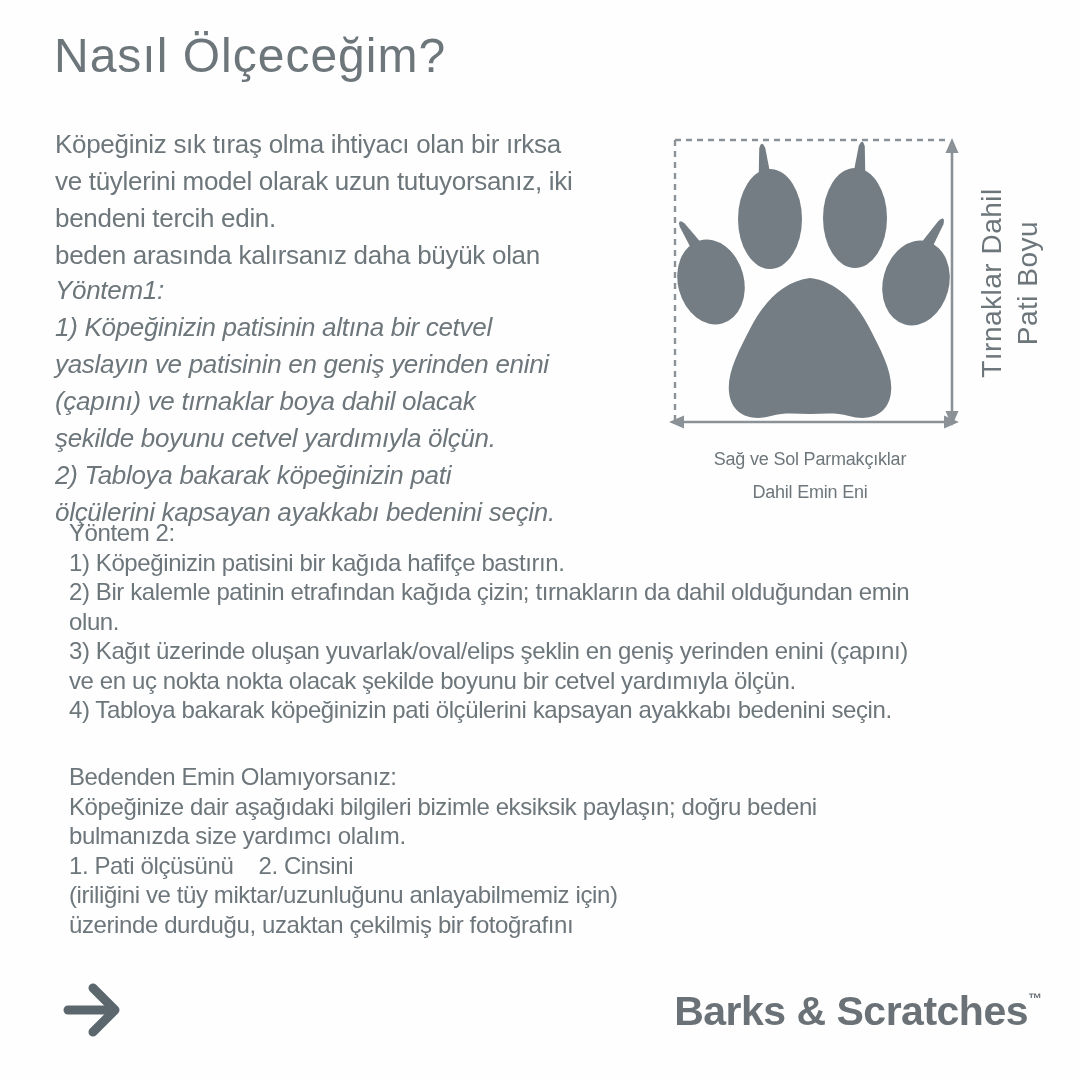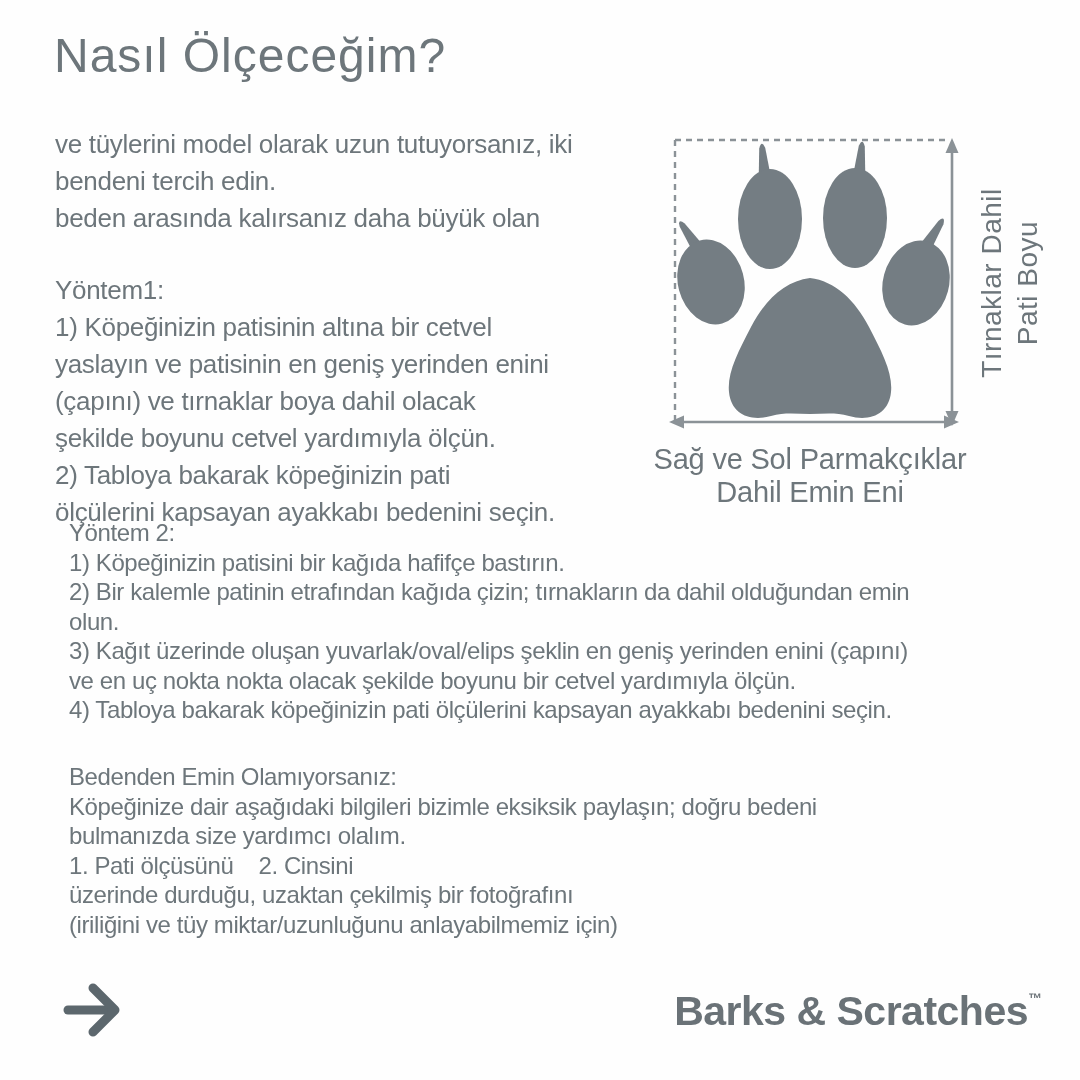--- a/index.html
+++ b/index.html
@@ -41,21 +41,21 @@
     letter-spacing: -0.3px;
   }
   .block-full { 
     left: 69px;
     width: 1000px;
     font-size: 24px;
     line-height: 29.5px;
     letter-spacing: -0.4px;
   }
   .intro   { top: 126px; }
-  .method1 { top: 272px; }
+  .method1 { top: 272px; font-style: italic; }
   .method2 { top: 518px; }
   .sizing  { top: 762px; }
 
   .figure {
     position: absolute;
     left: 655px;
     top: 128px;
     width: 310px;
     height: 310px;
   }
@@ -78,21 +78,21 @@
     color: var(--text-gray, #6d767b);
     letter-spacing: 0.5px;
     flex: none;
   }
   .hlabel {
     position: absolute;
     left: 630px;
     top: 443px;
     width: 360px;
     text-align: center;
-    font-size: 29px;
+    font-size: 18px;
     line-height: 33px;
     color: var(--text-gray, #6d767b);
     letter-spacing: -0.2px;
   }
   .footer-arrow {
     position: absolute;
     left: 62px;
     top: 980px;
     width: 70px;
     height: 60px;
@@ -116,20 +116,21 @@
   }
 </style>
 </head>
 <body>
 
 <div class="canvas">
 
   <div class="title">Nasıl Ölçeceğim?</div>
 
   <div class="textblock block-wide intro">
+      <div class="line">Köpeğiniz sık tıraş olma ihtiyacı olan bir ırksa</div>
       <div class="line">ve tüylerini model olarak uzun tutuyorsanız, iki</div>
       <div class="line">bendeni tercih edin.</div>
       <div class="line">beden arasında kalırsanız daha büyük olan</div>
     </div>
 
   <div class="textblock block-wide method1">
     <div class="heading">Yöntem1:</div>
     <div>
         <div class="line">1) Köpeğinizin patisinin altına bir cetvel</div>
         <div class="line">yaslayın ve patisinin en geniş yerinden enini</div>
@@ -151,22 +152,22 @@
         <div class="line">4) Tabloya bakarak köpeğinizin pati ölçülerini kapsayan ayakkabı bedenini seçin.</div>
       </div>
   </div>
 
   <div class="textblock block-full sizing">
     <div class="heading">Bedenden Emin Olamıyorsanız:</div>
     <div>
         <div class="line">Köpeğinize dair aşağıdaki bilgileri bizimle eksiksik paylaşın; doğru bedeni</div>
         <div class="line">bulmanızda size yardımcı olalım.</div>
         <div class="line">1. Pati ölçüsünü    2. Cinsini</div>
+        <div class="line">(iriliğini ve tüy miktar/uzunluğunu anlayabilmemiz için)</div>
         <div class="line">üzerinde durduğu, uzaktan çekilmiş bir fotoğrafını</div>
-        <div class="line">(iriliğini ve tüy miktar/uzunluğunu anlayabilmemiz için)</div>
       </div>
   </div>
 
   <div class="figure">
     <svg width="310" height="310" viewBox="0 0 310 310" xmlns="http://www.w3.org/2000/svg">
 
       <g stroke="var(--guide-gray, #8b9297)" stroke-width="2.4" stroke-dasharray="6 5" fill="none">
         <line x1="20" y1="12" x2="292" y2="12"></line>
         <line x1="20" y1="12" x2="20" y2="294"></line>
       </g>

